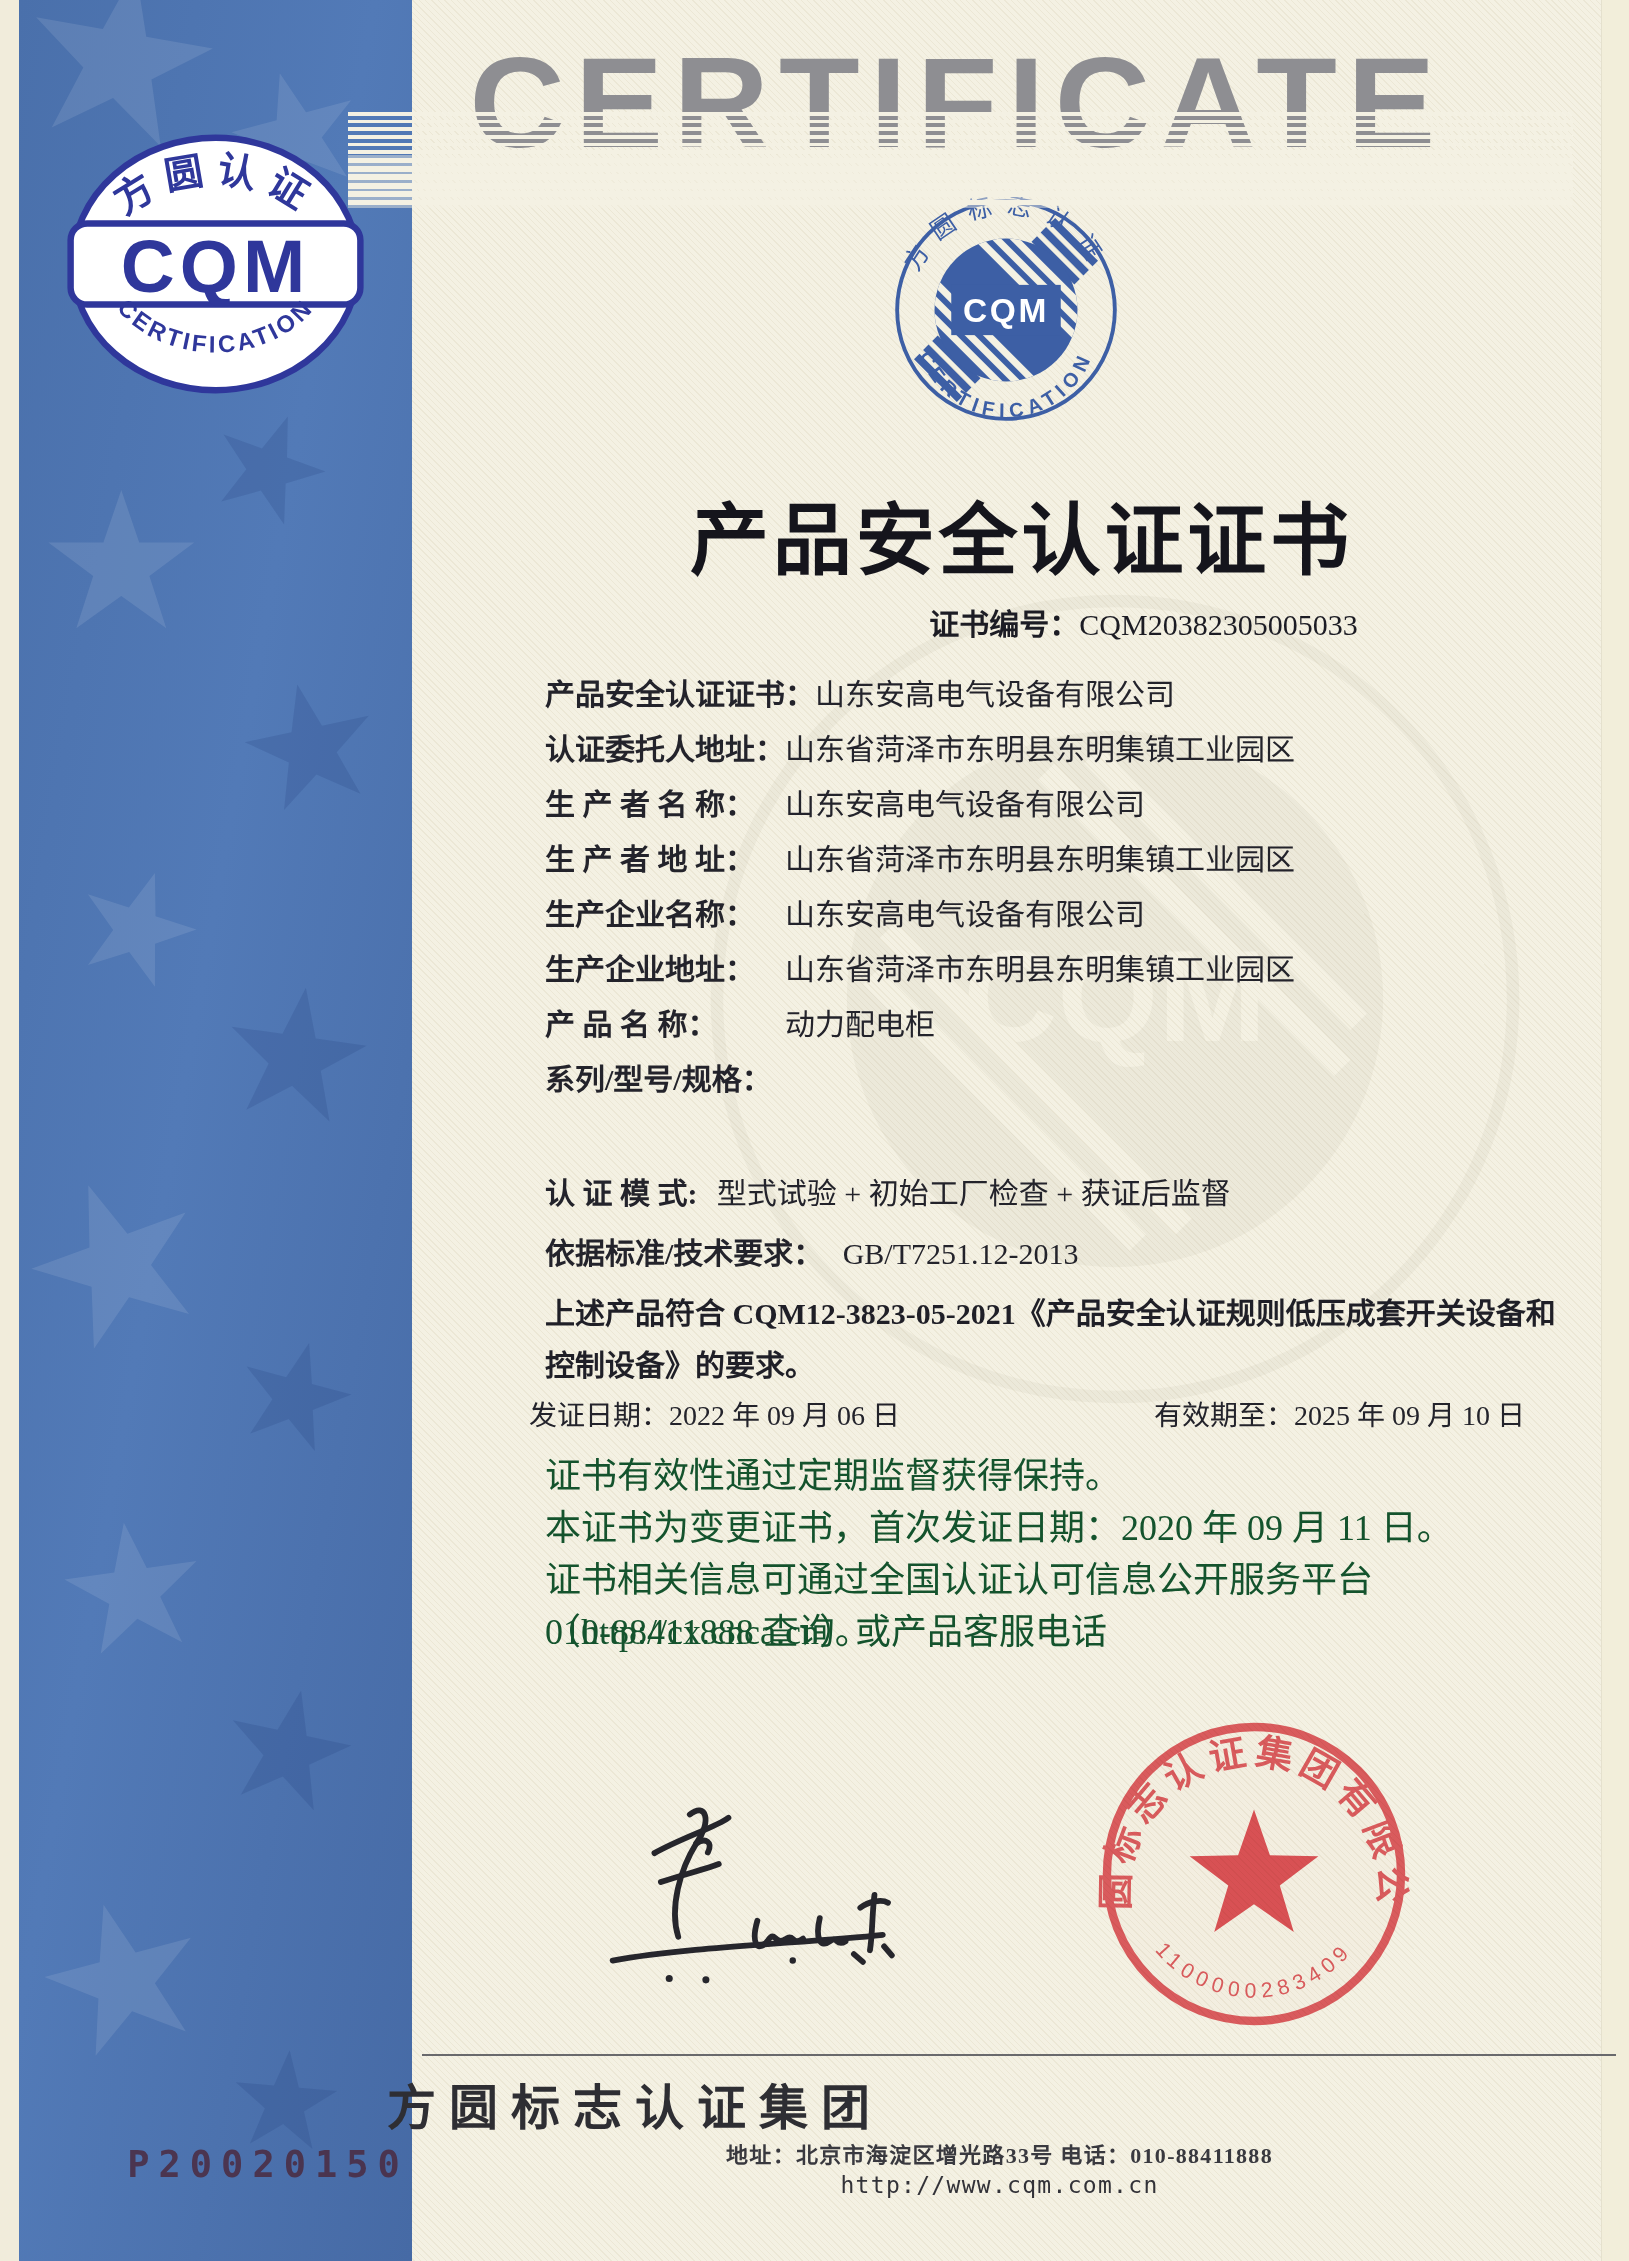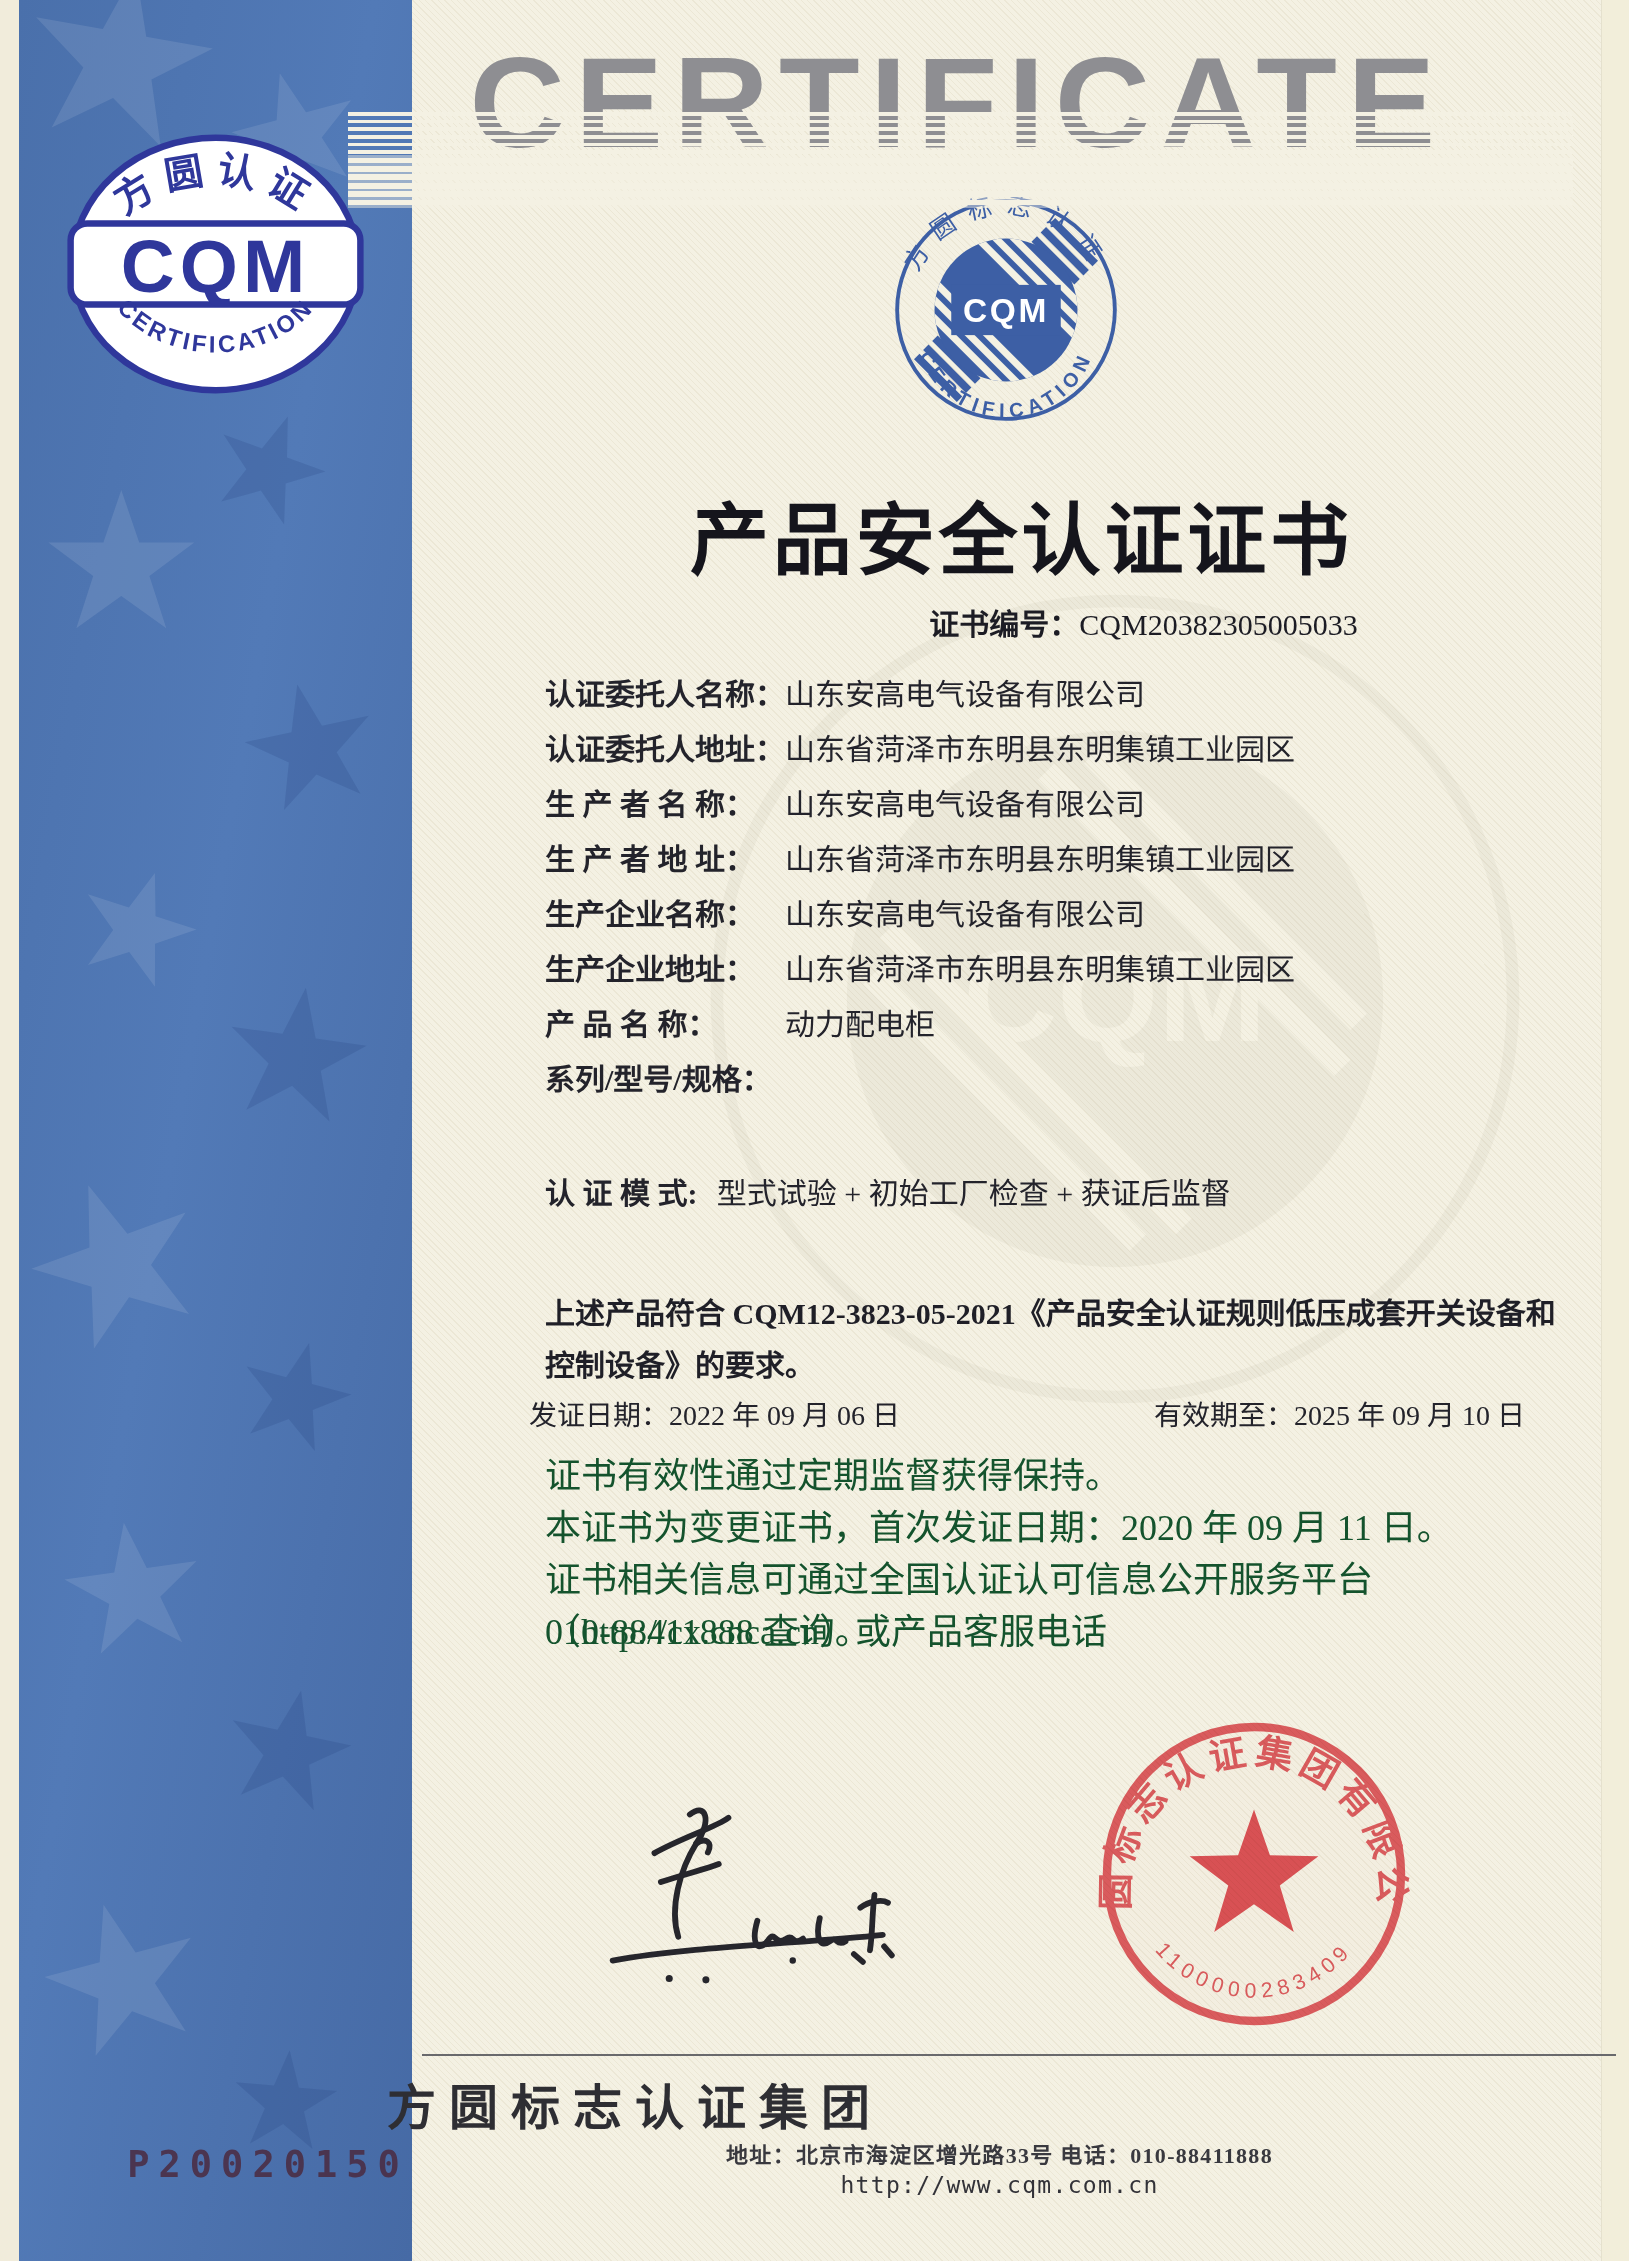--- a/index.html
+++ b/index.html
@@ -162,21 +162,21 @@
   </text>
 </svg>
 
 <div class="title">产品安全认证证书</div>
 <div class="certno">
   <span class="lbl">证书编号：</span><span>CQM20382305005033</span>
 </div>
 
 <div class="fields">
   <div class="row">
-    <span class="lbl">认证委托人名称：</span>
+    <span class="lbl">产品安全认证证书：</span>
       <span class="val">山东安高电气设备有限公司</span>
   </div>
   <div class="row">
     <span class="lbl">认证委托人地址：</span>
       <span class="val">山东省菏泽市东明县东明集镇工业园区</span>
   </div>
   <div class="row">
     <span class="lbl">生 产 者 名 称：</span>
       <span class="val">山东安高电气设备有限公司</span>
   </div>
@@ -198,20 +198,24 @@
   </div>
   <div class="row">
     <span class="lbl">系列/型号/规格：</span>
   </div>
 </div>
 
 <div class="modes">
   <div class="row loose">
     <span class="lbl">认 证 模 式:</span>
       <span class="val">型式试验 + 初始工厂检查 + 获证后监督</span>
+  </div>
+  <div class="row loose">
+    <span class="lbl">依据标准/技术要求：</span>
+      <span class="val">GB/T7251.12-2013</span>
   </div>
 </div>
 
 <div class="compliance">上述产品符合 CQM12-3823-05-2021《产品安全认证规则低压成套开关设备和控制设备》的要求。</div>
 
 <div class="dateline issue">发证日期：2022 年 09 月 06 日</div>
 <div class="dateline valid">有效期至：2025 年 09 月 10 日</div>
 
 <div class="note n1">证书有效性通过定期监督获得保持。</div>
 <div class="note n2">本证书为变更证书，首次发证日期：2020 年 09 月 11 日。</div>

